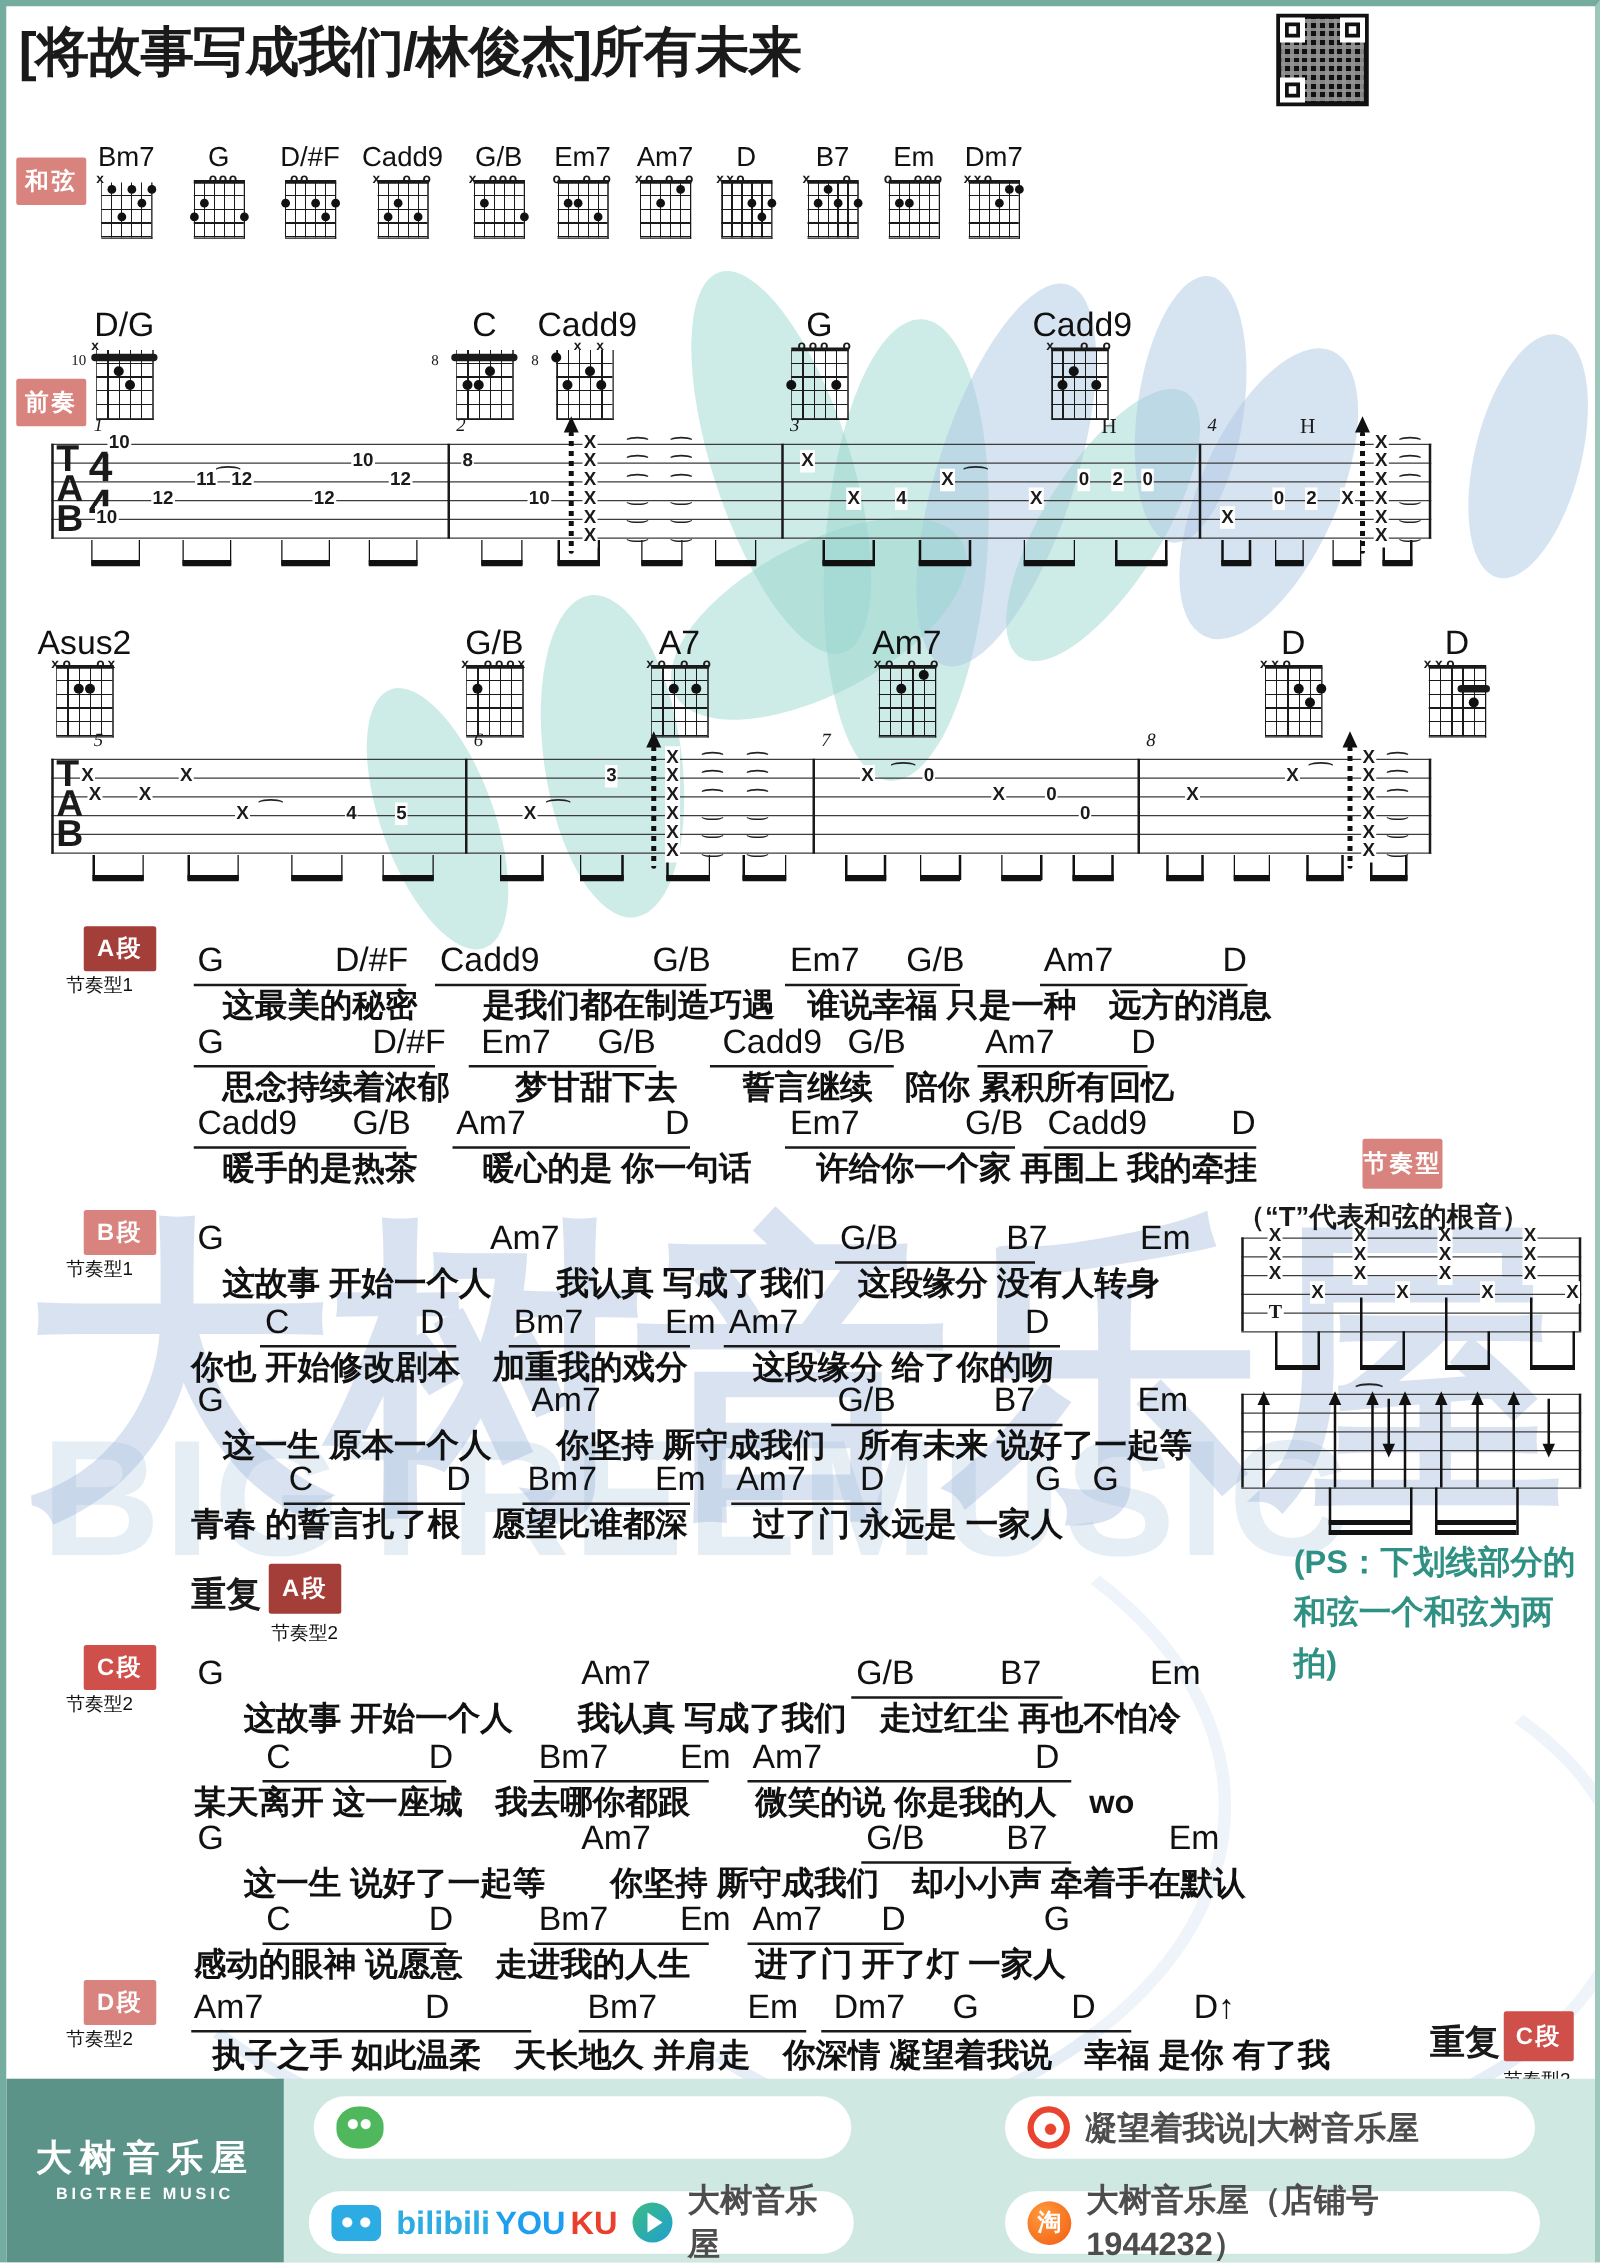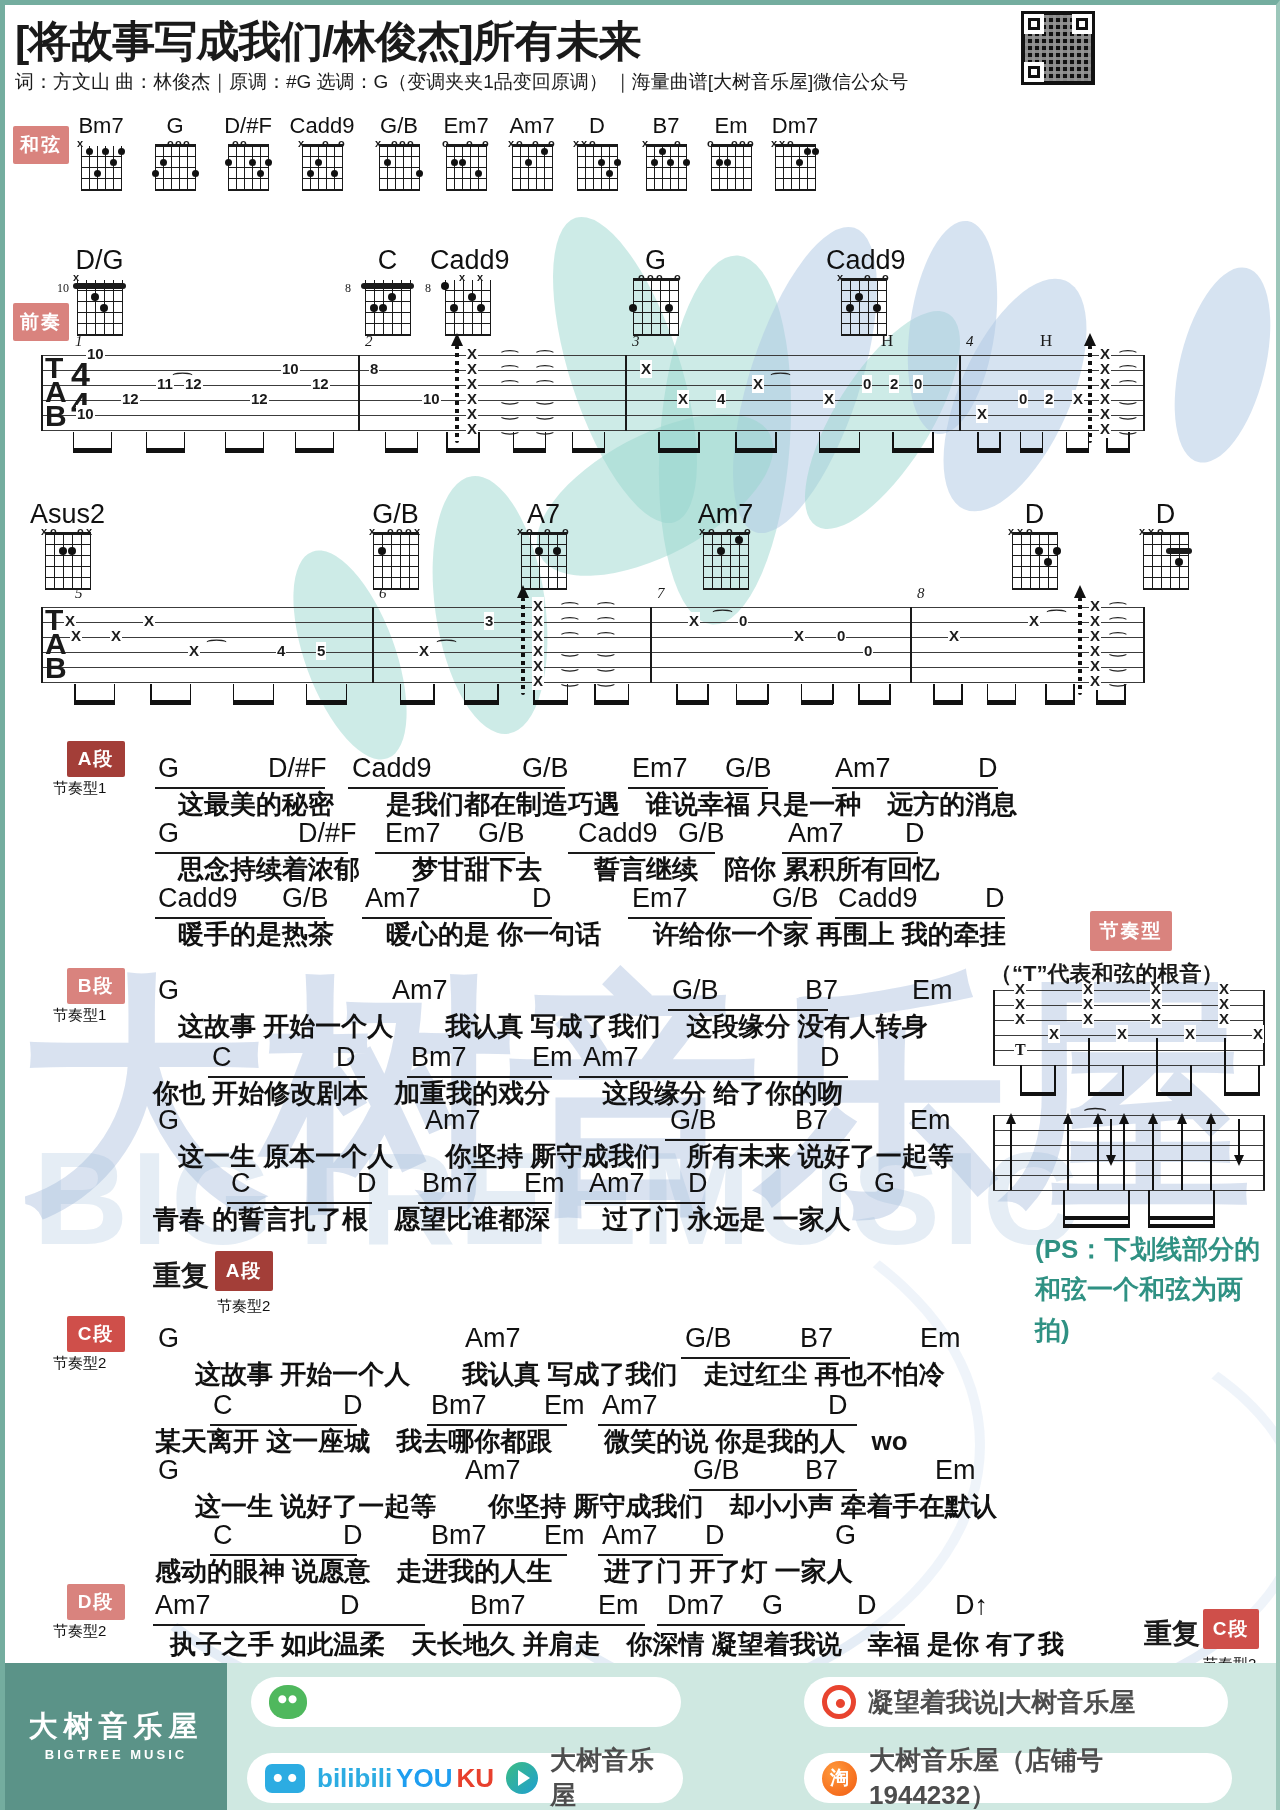--- a/index.html
+++ b/index.html
@@ -50,21 +50,20 @@
   #brand{position:absolute;left:0;top:0;width:222px;height:152px;background:#5b9388;color:#fff;text-align:center;}
   #brand .cn{position:absolute;left:0;width:100%;top:44px;font-size:29px;font-weight:bold;letter-spacing:6px;}
   #brand .en{position:absolute;left:0;width:100%;top:84px;font-size:13px;font-weight:bold;letter-spacing:3px;}
   .tnote{font-family:"Liberation Serif",serif;font-weight:bold;background:#fff;}
 </style>
 </head>
 <body>
 
 <div id="page">
   <div id="title">[将故事写成我们/林俊杰]所有未来</div>
-  <div id="subtitle">词：方文山 曲：林俊杰｜原调：#G 选调：G（变调夹夹1品变回原调） ｜海量曲谱[大树音乐屋]微信公众号</div>
   <div id="qr">
     <div class="q"></div>
     <div class="finder" style="left:3px;top:3px;"></div>
     <div class="finder" style="left:51px;top:3px;"></div>
     <div class="finder" style="left:3px;top:51px;"></div>
   </div>
   <div id="wm">
       <div class="wmpetal" style="left: 565px; top: 205px; width: 110px; height: 320px; background: rgba(150, 214, 205, 0.48); transform: rotate(-18deg);"></div>
       <div class="wmpetal" style="left: 655px; top: 250px; width: 130px; height: 370px; background: rgba(150, 214, 205, 0.48); transform: rotate(4deg);"></div>
       <div class="wmpetal" style="left: 745px; top: 215px; width: 110px; height: 320px; background: rgba(173, 199, 227, 0.5); transform: rotate(18deg);"></div>
@@ -84,21 +83,21 @@
       <div class="badge" style="left: 8px; top: 121px; width: 56px; height: 38px; background: rgb(217, 131, 126);">和弦</div>
       <div class="badge" style="left: 8px; top: 298px; width: 56px; height: 38px; background: rgb(217, 131, 126);">前奏</div>
       <div class="badge" style="left: 62px; top: 736px; width: 58px; height: 36px; background: rgb(163, 62, 56);">A段</div>
       <div class="badgesub" style="left: 48px; top: 774px;">节奏型1</div>
       <div class="badge" style="left: 62px; top: 963px; width: 58px; height: 36px; background: rgb(217, 131, 126);">B段</div>
       <div class="badgesub" style="left: 48px; top: 1001px;">节奏型1</div>
       <div class="badge" style="left: 62px; top: 1311px; width: 58px; height: 36px; background: rgb(207, 79, 74);">C段</div>
       <div class="badgesub" style="left: 48px; top: 1349px;">节奏型2</div>
       <div class="badge" style="left: 62px; top: 1579px; width: 58px; height: 36px; background: rgb(217, 131, 126);">D段</div>
       <div class="badgesub" style="left: 48px; top: 1617px;">节奏型2</div>
-      <div class="badge" style="left: 1085px; top: 906px; width: 82px; height: 40px; background: rgb(217, 131, 126);">节奏型</div>
+      <div class="badge" style="left: 1085px; top: 906px; width: 64px; height: 40px; background: rgb(217, 131, 126);">节奏型</div>
       <div class="chordname" style="left: 61px; top: 108px; width: 70px; text-align: center; font-size: 22px;">Bm7</div>
       <div style="position: absolute; left: 72px; top: 132px; font-size: 11px; font-weight: bold; z-index: 2;">x</div>
       <div style="position: absolute; left: 76px; top: 141px; width: 40px; height: 44px; z-index: 2; border-right: 1px solid rgb(26, 26, 26); border-bottom: 1px solid rgb(26, 26, 26); background-image: repeating-linear-gradient(90deg, rgb(26, 26, 26) 0px, rgb(26, 26, 26) 1px, transparent 1px, transparent 8px), repeating-linear-gradient(0deg, rgb(26, 26, 26) 0px, rgb(26, 26, 26) 1px, transparent 1px, transparent 11px);"></div>
       <div style="position: absolute; left: 56px; top: 142px; font-size: 12px; font-family: &quot;Liberation Serif&quot;, serif; z-index: 2;">2</div>
       <div style="position: absolute; left: 80.5px; top: 143px; width: 7px; height: 7px; background: rgb(17, 17, 17); border-radius: 50%; z-index: 2;"></div>
       <div style="position: absolute; left: 96.5px; top: 143px; width: 7px; height: 7px; background: rgb(17, 17, 17); border-radius: 50%; z-index: 2;"></div>
       <div style="position: absolute; left: 112.5px; top: 143px; width: 7px; height: 7px; background: rgb(17, 17, 17); border-radius: 50%; z-index: 2;"></div>
       <div style="position: absolute; left: 104.5px; top: 154px; width: 7px; height: 7px; background: rgb(17, 17, 17); border-radius: 50%; z-index: 2;"></div>
       <div style="position: absolute; left: 88.5px; top: 165px; width: 7px; height: 7px; background: rgb(17, 17, 17); border-radius: 50%; z-index: 2;"></div>
       <div class="chordname" style="left: 135px; top: 108px; width: 70px; text-align: center; font-size: 22px;">G</div>

